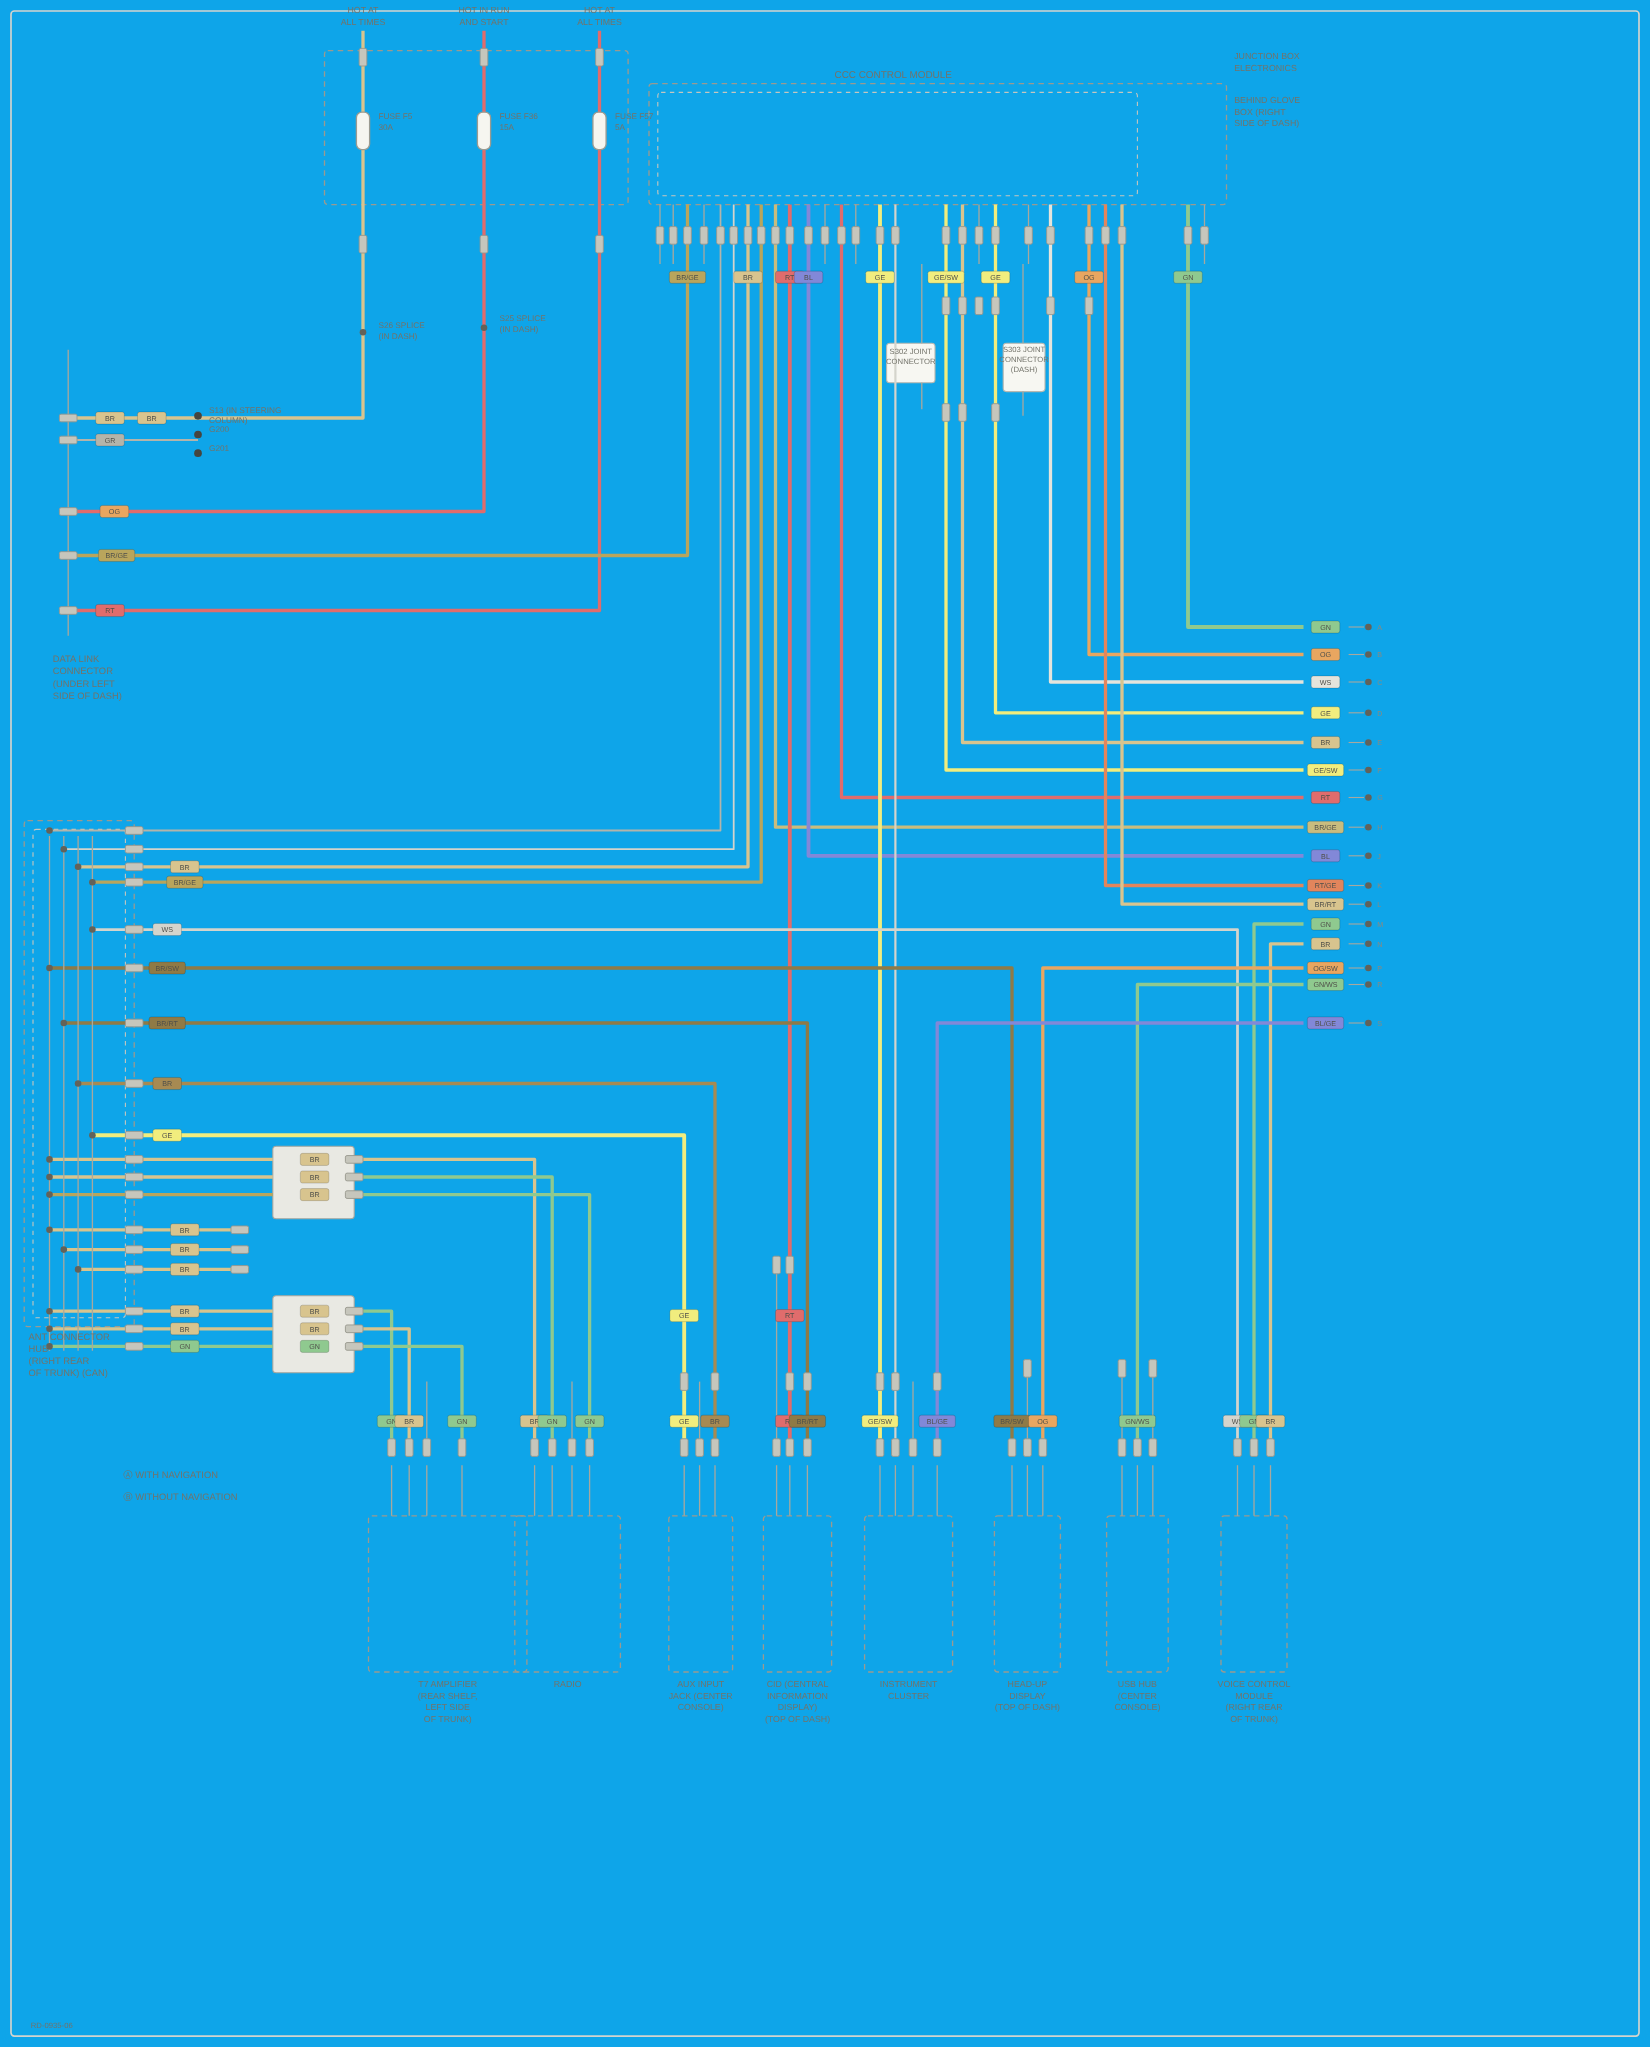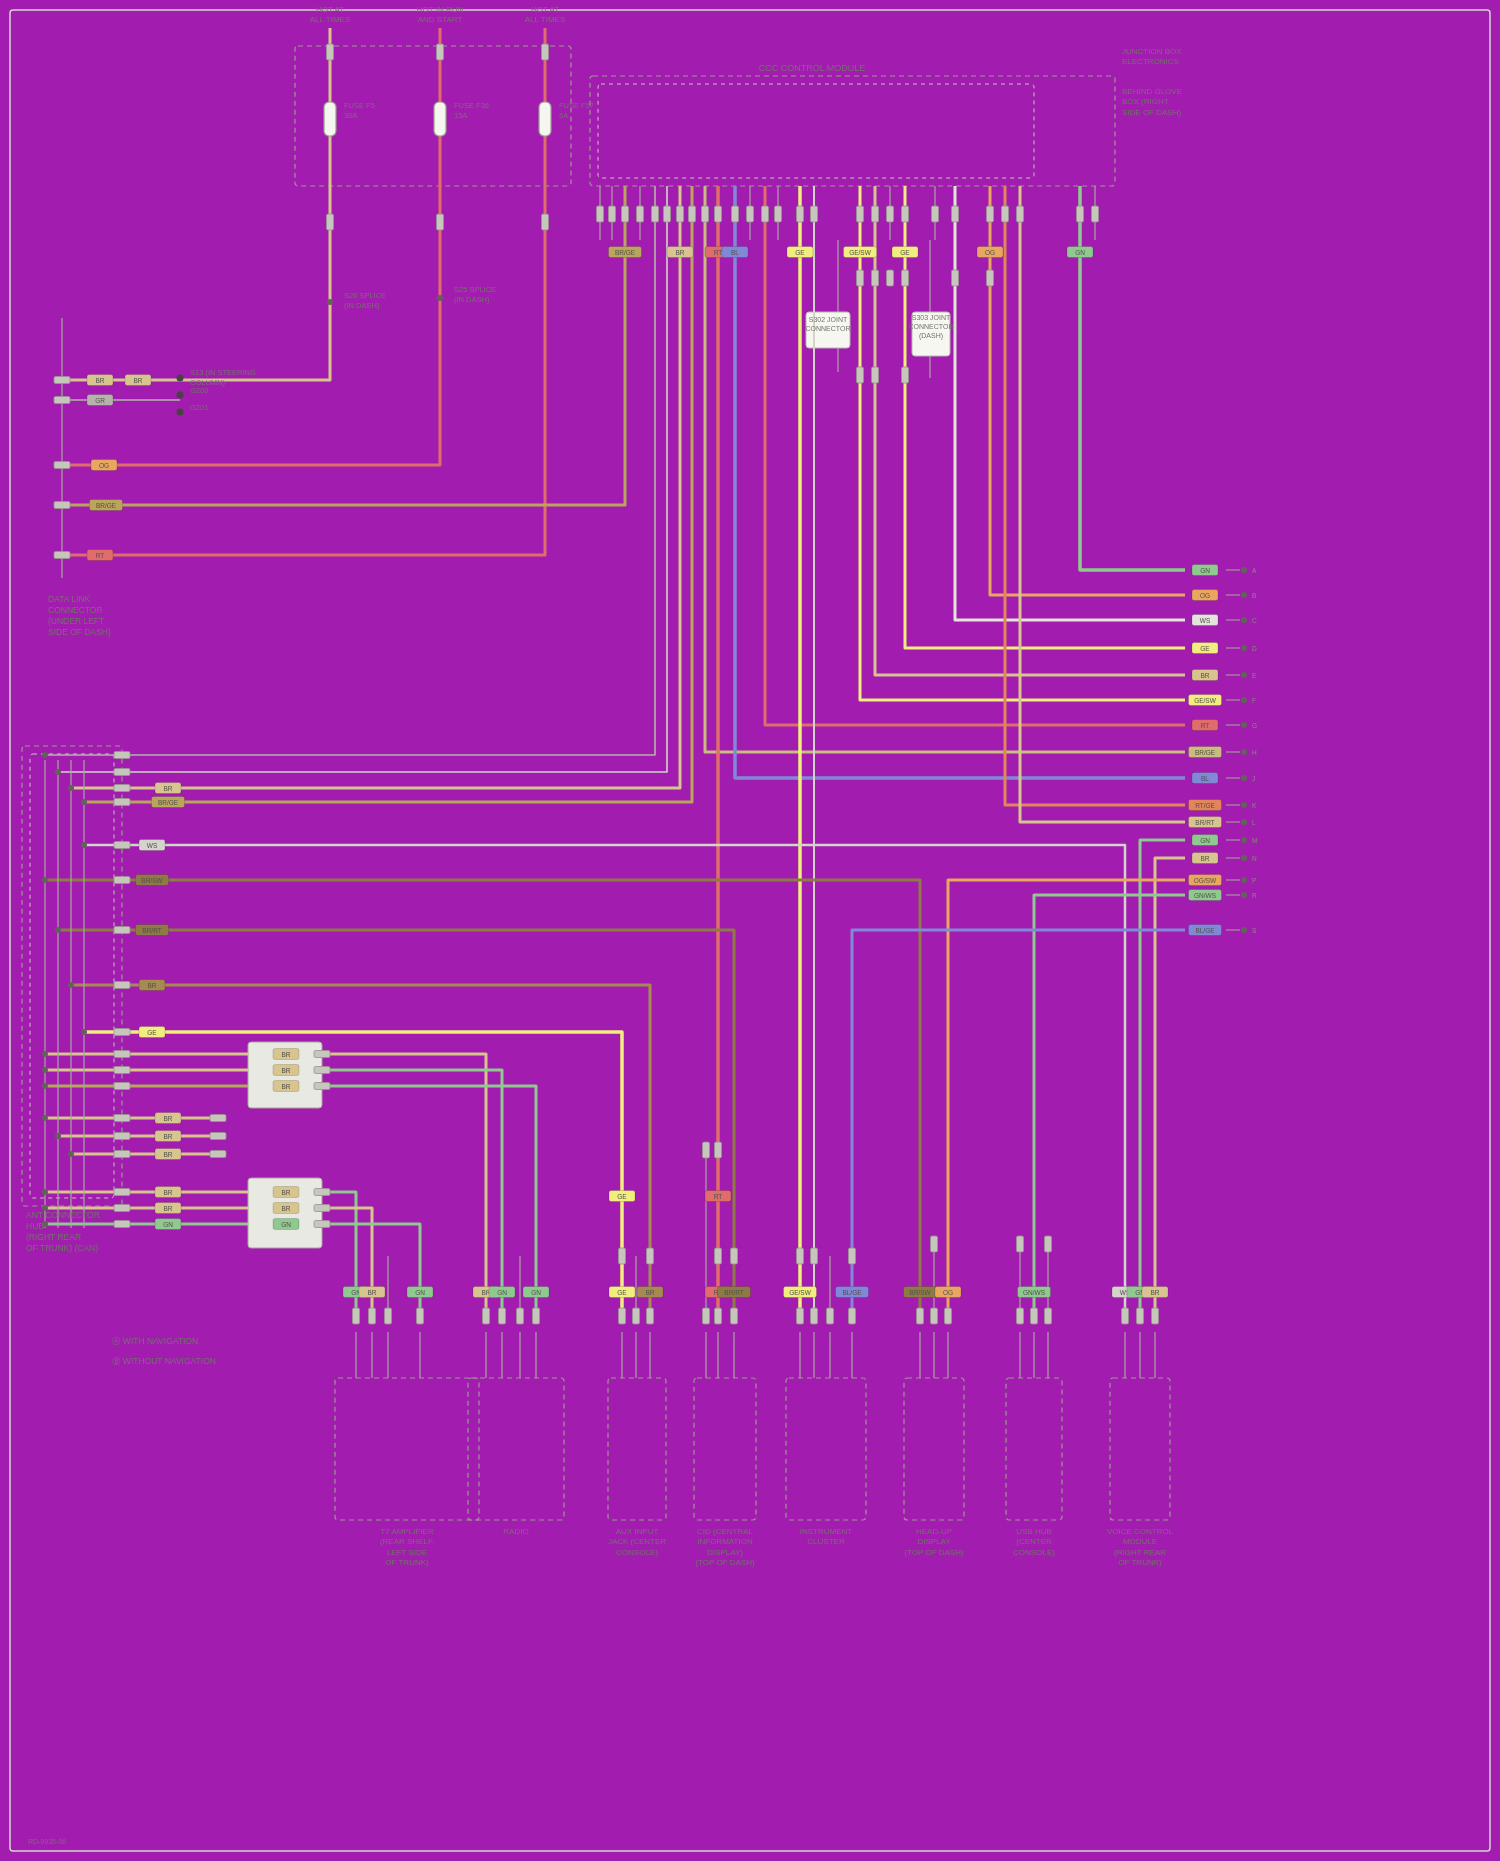--- a/index.html
+++ b/index.html
@@ -1,17 +1,17 @@
 <!DOCTYPE html>
 <html><head>
 <meta charset="utf-8">
 <title>Wiring Diagram</title>
 <style>
   html,body{margin:0;padding:0;background:#ffffff;}
-  .page{position:relative;width:1500px;height:1861px;background:#a21caf;overflow:hidden;}
+  .page{position:relative;width:1500px;height:1861px;background:#0ea5e9;overflow:hidden;}
   svg{position:absolute;left:0;top:0;font-family:"Liberation Sans",sans-serif;}
 </style>
 </head>
 <body>
 
 <div class="page">
 
   <svg id="diagram" width="1500" height="1861" viewBox="0 0 1500 1861">
       <rect x="10" y="10" width="1480" height="1841" rx="3" fill="none" stroke="#d4d4ce" stroke-width="1.5"></rect>
       <rect x="295" y="46" width="276" height="140" rx="3" fill="none" stroke="#9a9a90" stroke-width="1.2" stroke-dasharray="5 4"></rect>

